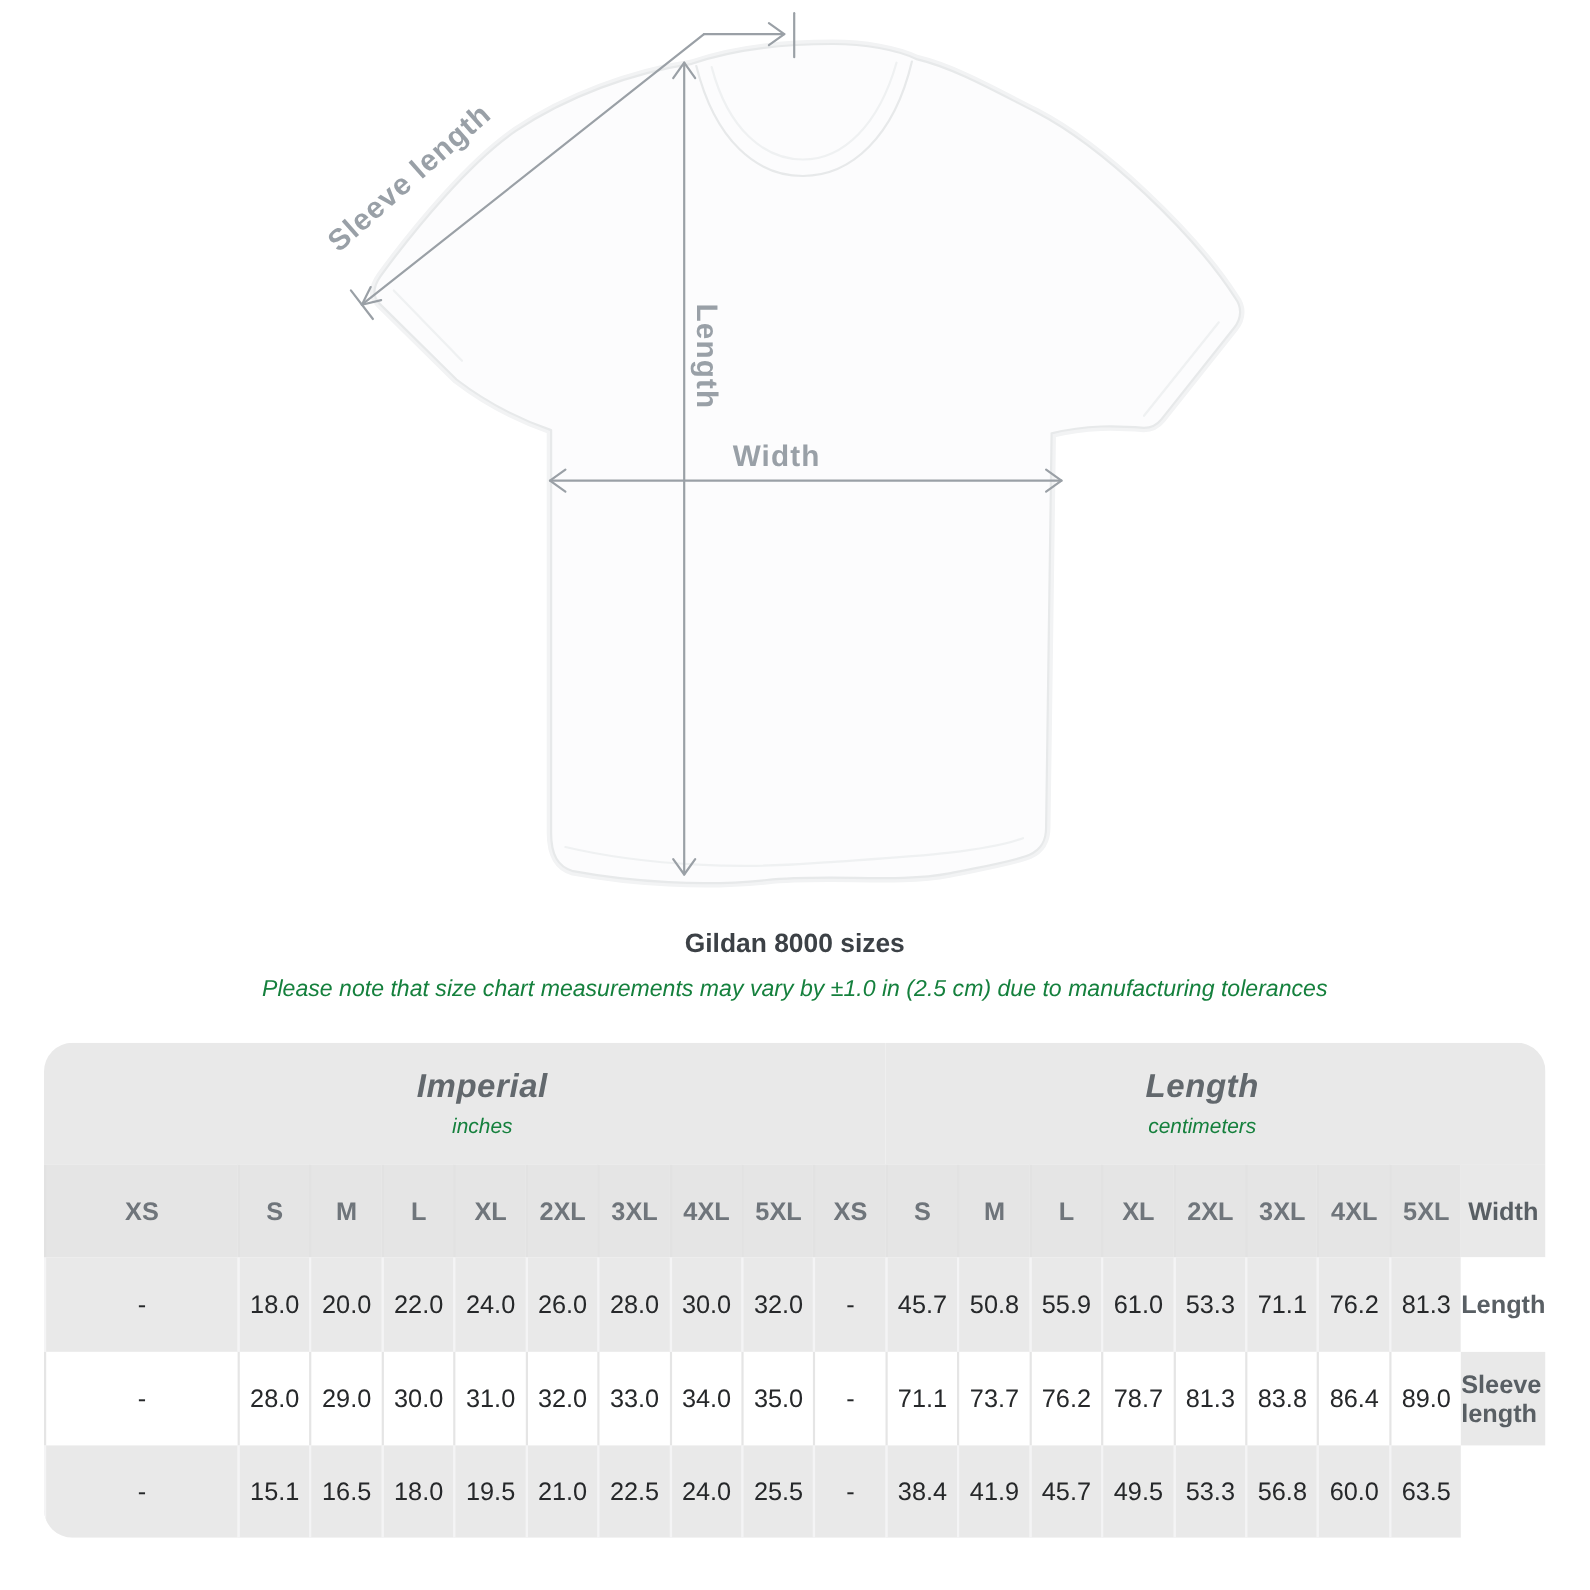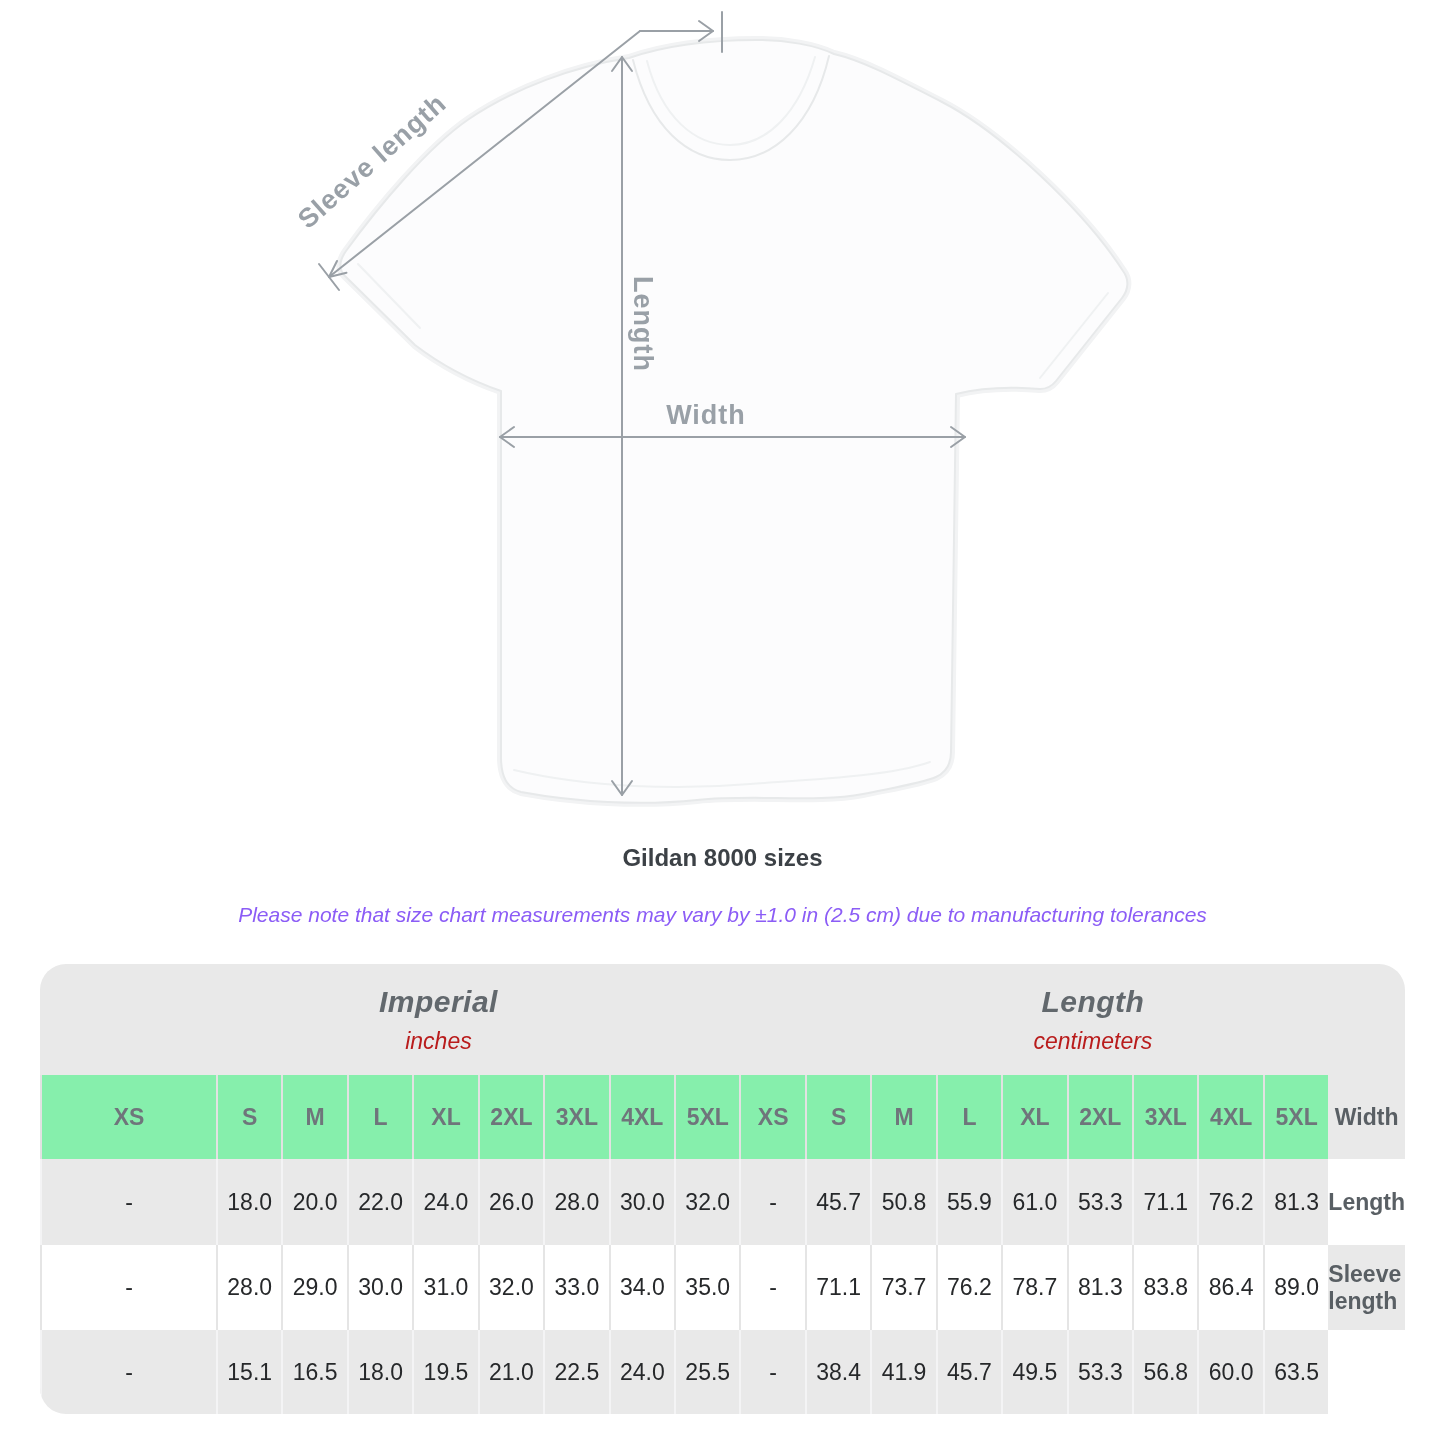--- a/index.html
+++ b/index.html
@@ -23,42 +23,42 @@
     font-family:"Liberation Sans","DejaVu Sans",sans-serif;
     font-weight:bold; font-size:27px; fill:#99a0a7; letter-spacing:1px;
   }
 
   
   .title {
     margin:0; padding-top:2px; text-align:center;
     font-size:24px; font-weight:bold; color:#3c4146; line-height:36px;
   }
   .subtitle {
-    margin:26px 0 0 0; text-align:center;
-    font-size:21px; font-style:italic; color:#8b5cf6; line-height:26px;
+    margin:10px 0 0 0; text-align:center;
+    font-size:21px; font-style:italic; color:#15803d; line-height:26px;
   }
 
   
   .tbl {
     width:1365px; margin:36px 0 0 40px;
     display:grid;
     grid-template-columns:176px repeat(18, 1fr);
     grid-template-rows:111px 84px 86px 85px 84px;
     border-radius:26px; overflow:hidden;
   }
   .cell { display:flex; align-items:center; justify-content:center; }
   .band { background:#e9e9e9;padding-left:32px; }
   .band-group { grid-column:span 9; flex-direction:column; }
   .band-group.first { grid-column:span 10; }
   .band-group.second { padding-right:56px; }
   .unit-name { font-size:30px; font-weight:bold; font-style:italic; color:#62686d; letter-spacing:.5px; }
-  .unit-sub { margin-top:9px; font-size:23px; font-style:italic; color:#b91c1c; }
+  .unit-sub { margin-top:9px; font-size:19px; font-style:italic; color:#15803d; }
 
   .size-label { font-size:24px; font-weight:bold; color:#595f64; background:#fff; }
-  .size-head { font-size:23px; font-weight:bold; color:#6f757b; background:#86efac; --sepc:#e2e2e2; }
+  .size-head { font-size:23px; font-weight:bold; color:#6f757b; background:#e5e5e5; --sepc:#e2e2e2; }
   .row-label { font-size:23px; font-weight:bold; color:#595f64; }
   .value { font-size:23px; color:#26282a; }
   .rg { background:#e9e9e9; --sepc:#f4f4f5; }
   .rw { background:#ffffff; --sepc:#e5e5e5; }
   .sep { border-left:2px solid var(--sepc,#e2e2e2); }
 </style>
 </head>
 <body>
 
 <div class="figure">

